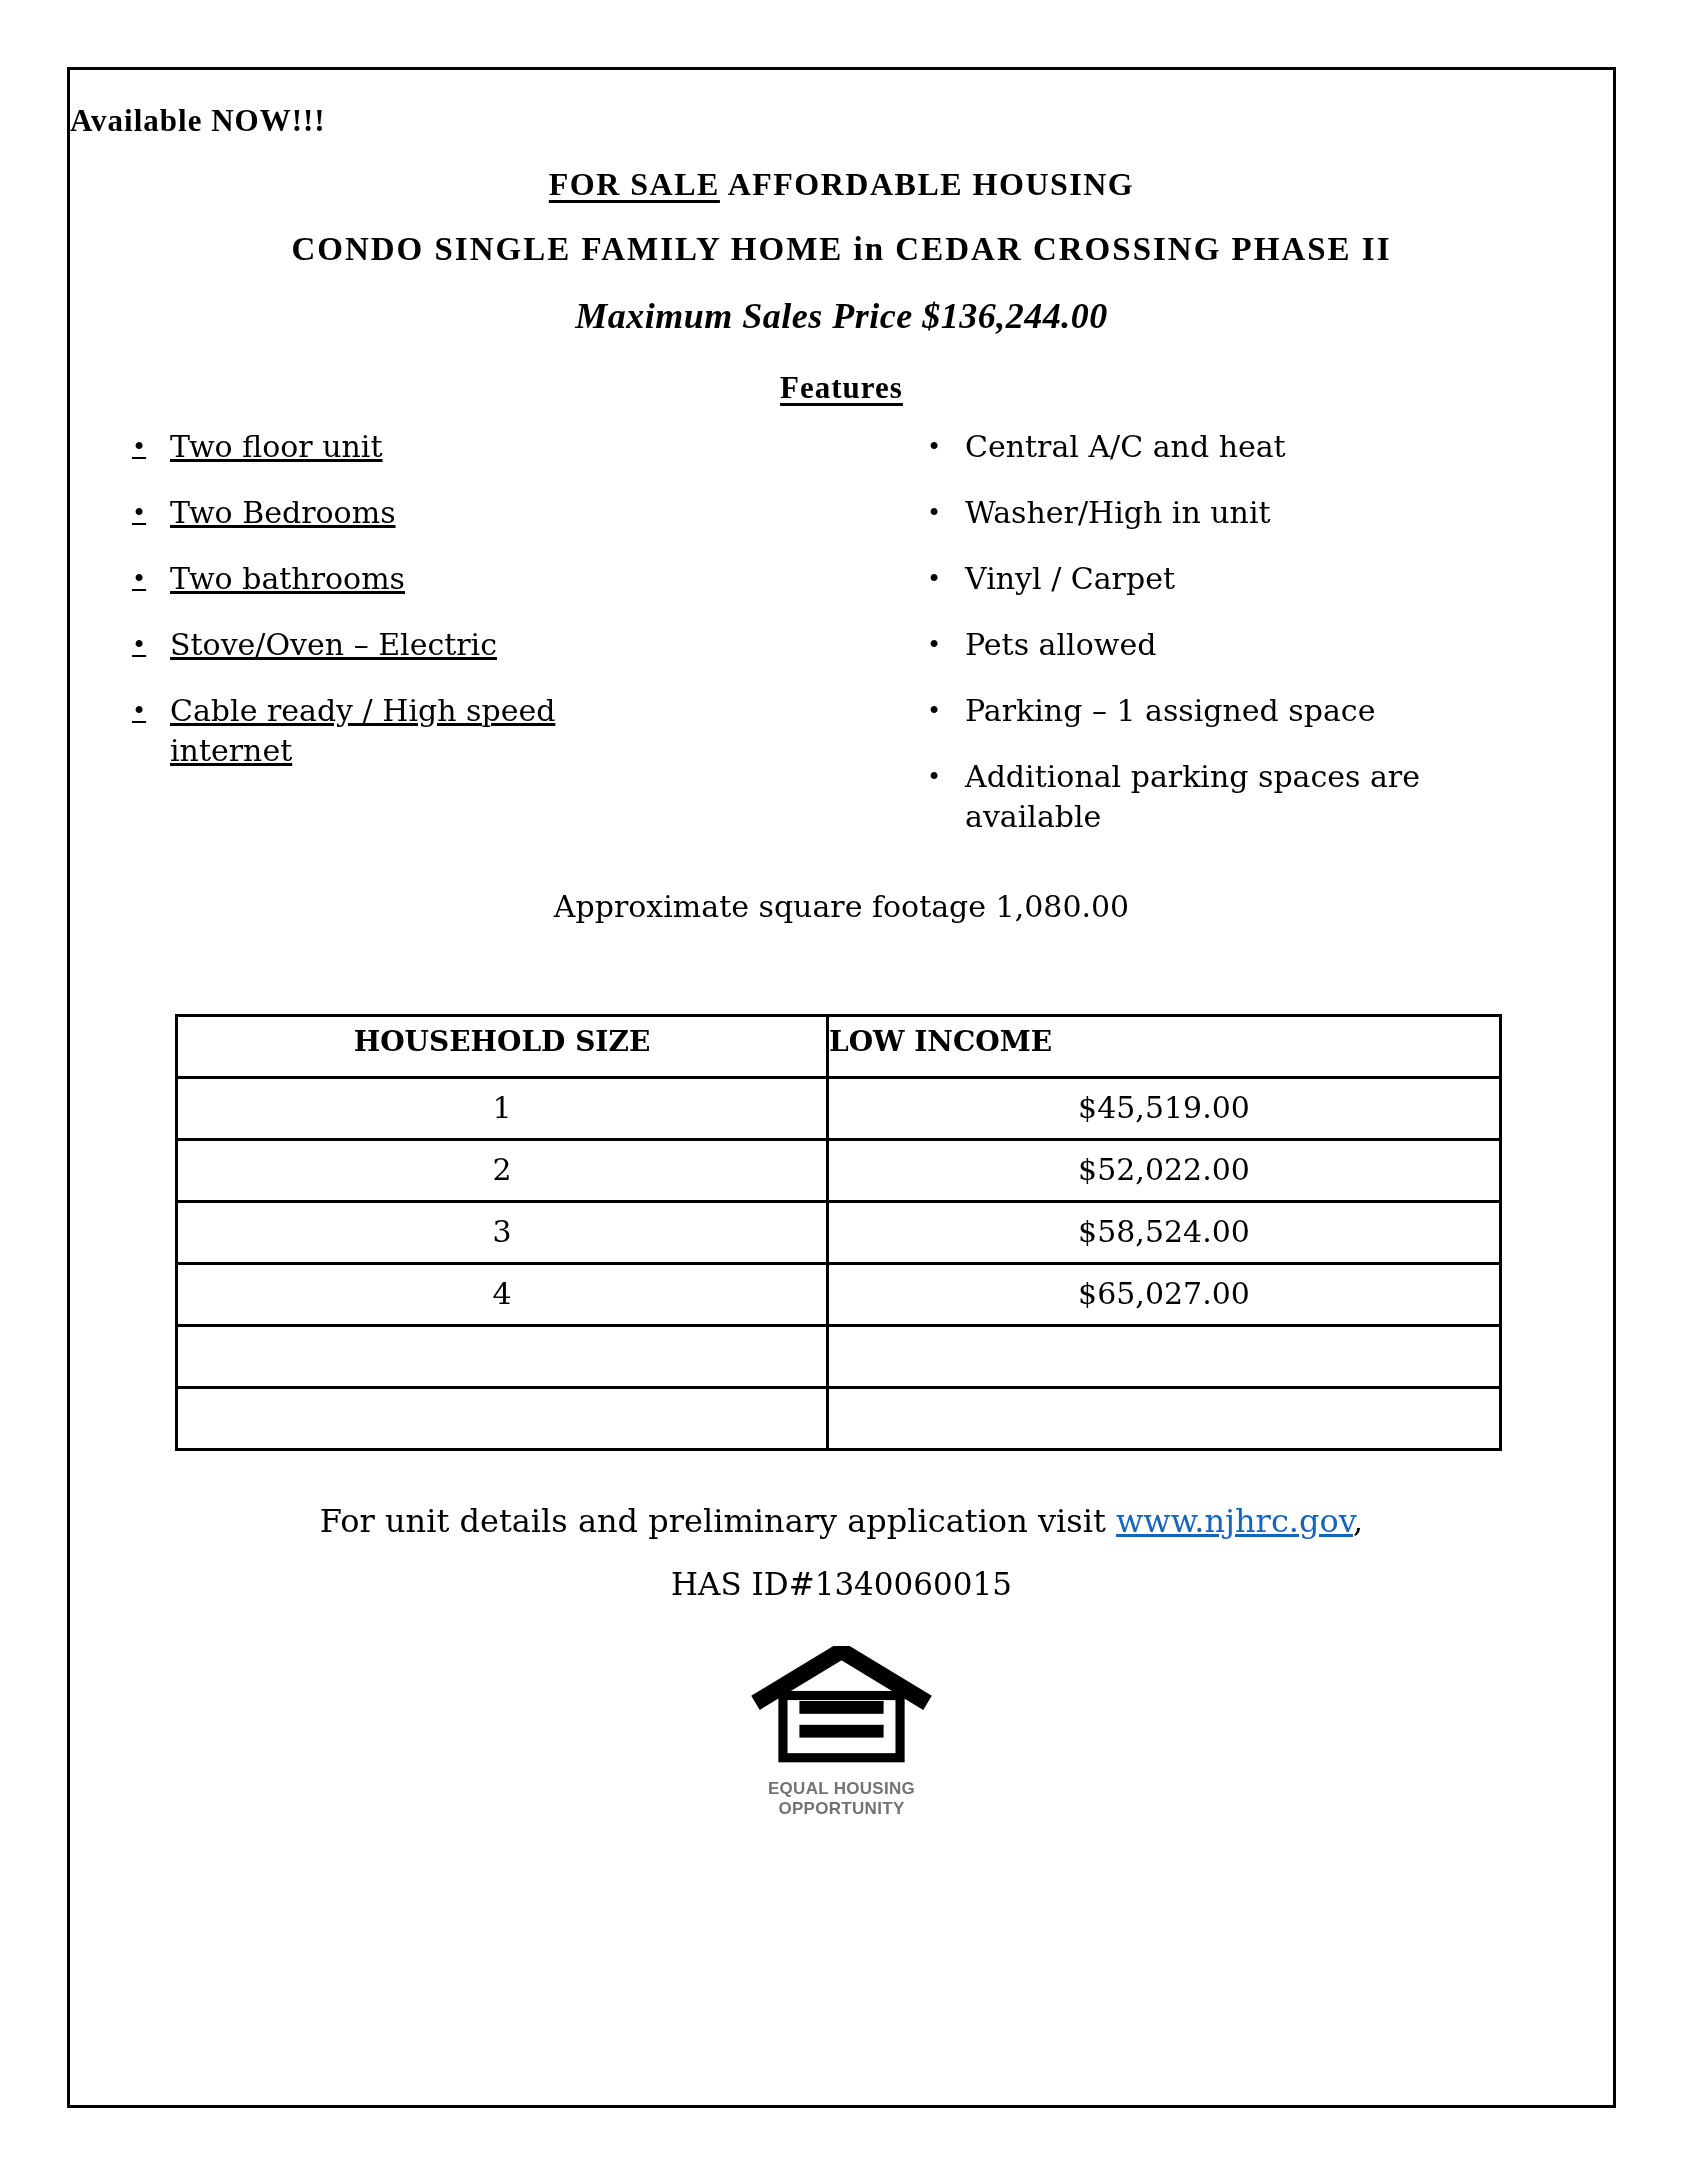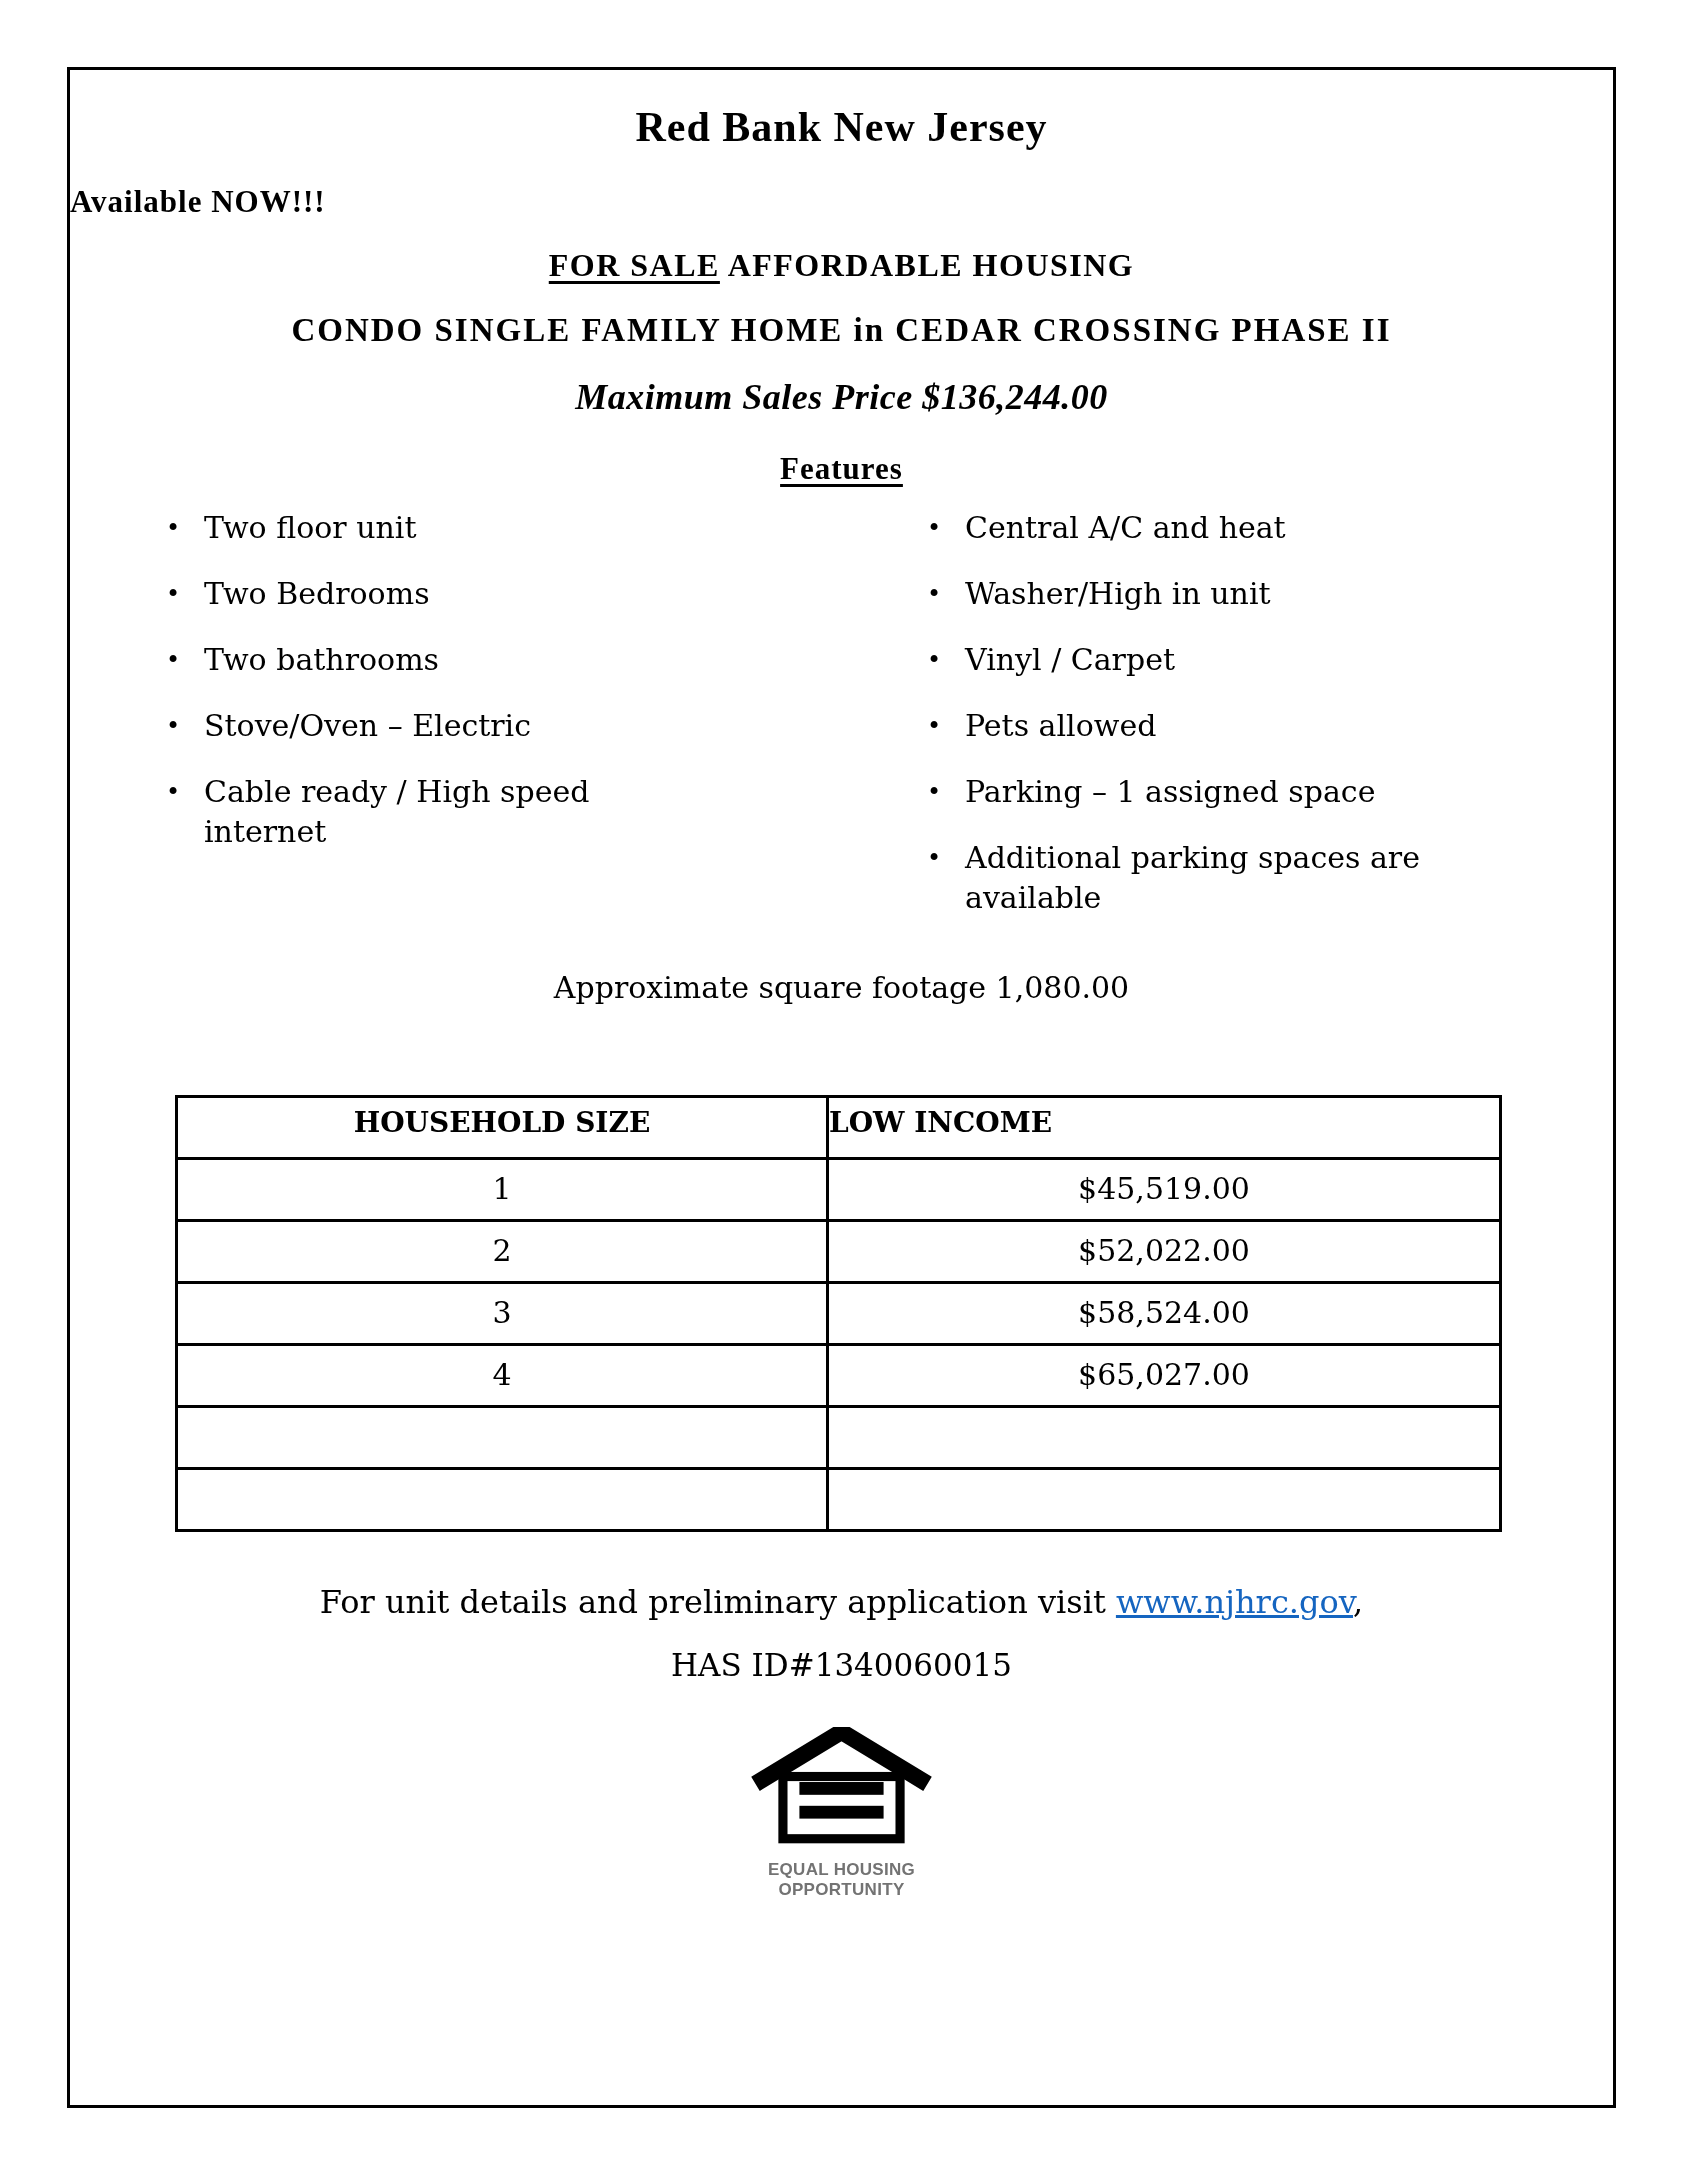--- a/index.html
+++ b/index.html
@@ -39,21 +39,21 @@
     font-size:36px; line-height:44px; letter-spacing:0.5px;
   }
   .h-features {
     margin-top:31px; text-align:center;
     font-family:"Liberation Serif", serif; font-weight:bold;
     font-size:31px; line-height:38px; letter-spacing:1px;
   }
   .h-features .u { text-decoration:underline; text-underline-offset:5px; text-decoration-thickness:3px; }
 
   .features-columns { display:flex; margin-top:20px; }
-  .fcol-left  { width:787px; padding-left:96px; flex:none; }
+  .fcol-left  { width:787px; padding-left:62px; flex:none;text-decoration:underline; }
   .fcol-right { flex:1; padding-left:70px; }
   .feature-item { display:flex; margin-bottom:26px; font-size:30px; line-height:40px; }
   .bullet-marker { flex:none; width:38px; font-size:24px; line-height:40px; }
   .bullet-marker::before { content:"•"; }
   .fcol-left  .feature-text { max-width:465px; }
   .fcol-right .feature-text { max-width:535px; }
 
   .approx-line { margin-top:24px; text-align:center; font-size:30px; line-height:40px; }
 
   table.income-table {
@@ -81,21 +81,20 @@
     font-family:"Liberation Sans", sans-serif; font-weight:bold;
     font-size:17px; line-height:20px; letter-spacing:0.3px; color:#737373;
   }
 </style>
 </head>
 <body>
 
 <div class="page">
   <div class="frame">
 
-    <div class="h-title">Red Bank New Jersey</div>
 
     <div class="h-available">Available NOW!!!</div>
 
     <div class="h-forsale"><span class="u">FOR SALE</span><span> AFFORDABLE HOUSING</span></div>
 
     <div class="h-condo">CONDO SINGLE FAMILY HOME in CEDAR CROSSING PHASE II</div>
 
     <div class="h-price">Maximum Sales Price $136,244.00</div>
 
     <div class="h-features"><span class="u">Features</span></div>

